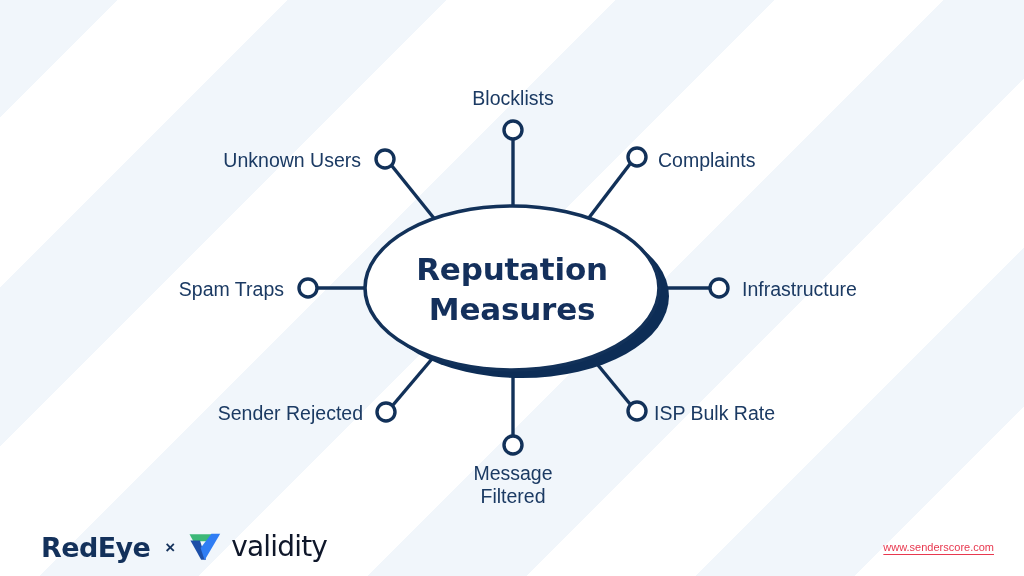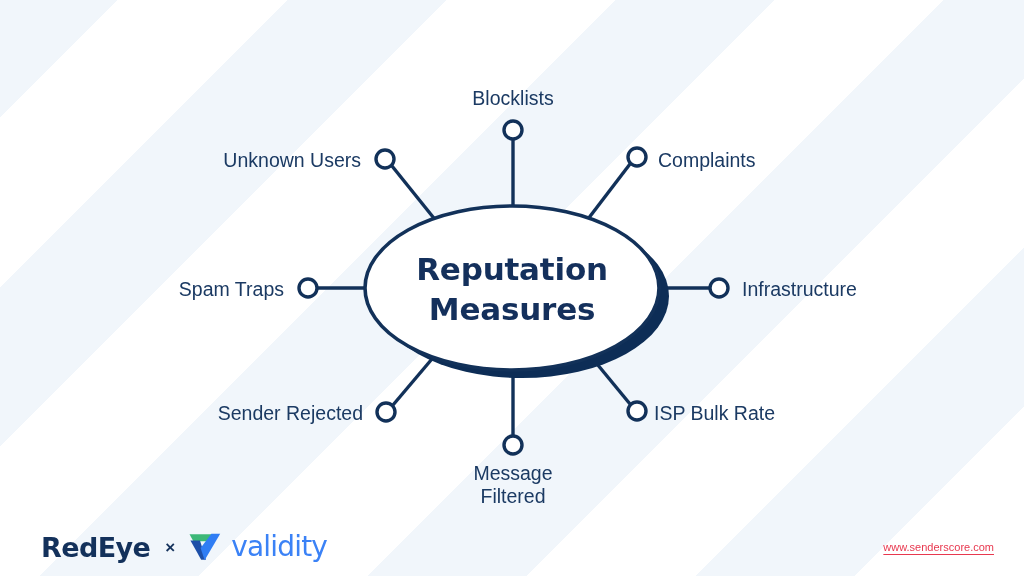--- a/index.html
+++ b/index.html
@@ -100,21 +100,21 @@
     line-height: 1;
   }
   #validity-mark {
     display: block;
     margin-right: 9px;
   }
   #validity-wordmark {
     font-family: "DejaVu Sans", sans-serif;
     font-size: 28px;
     font-weight: normal;
-    color: #3b82f6;
+    color: #0f172a;
     letter-spacing: -0.8px;
     line-height: 1;
   }
   #site-link {
     position: absolute;
     right: 30px;
     bottom: 23px;
     z-index: 2;
     font-family: "Liberation Sans", sans-serif;
     font-size: 11px;

